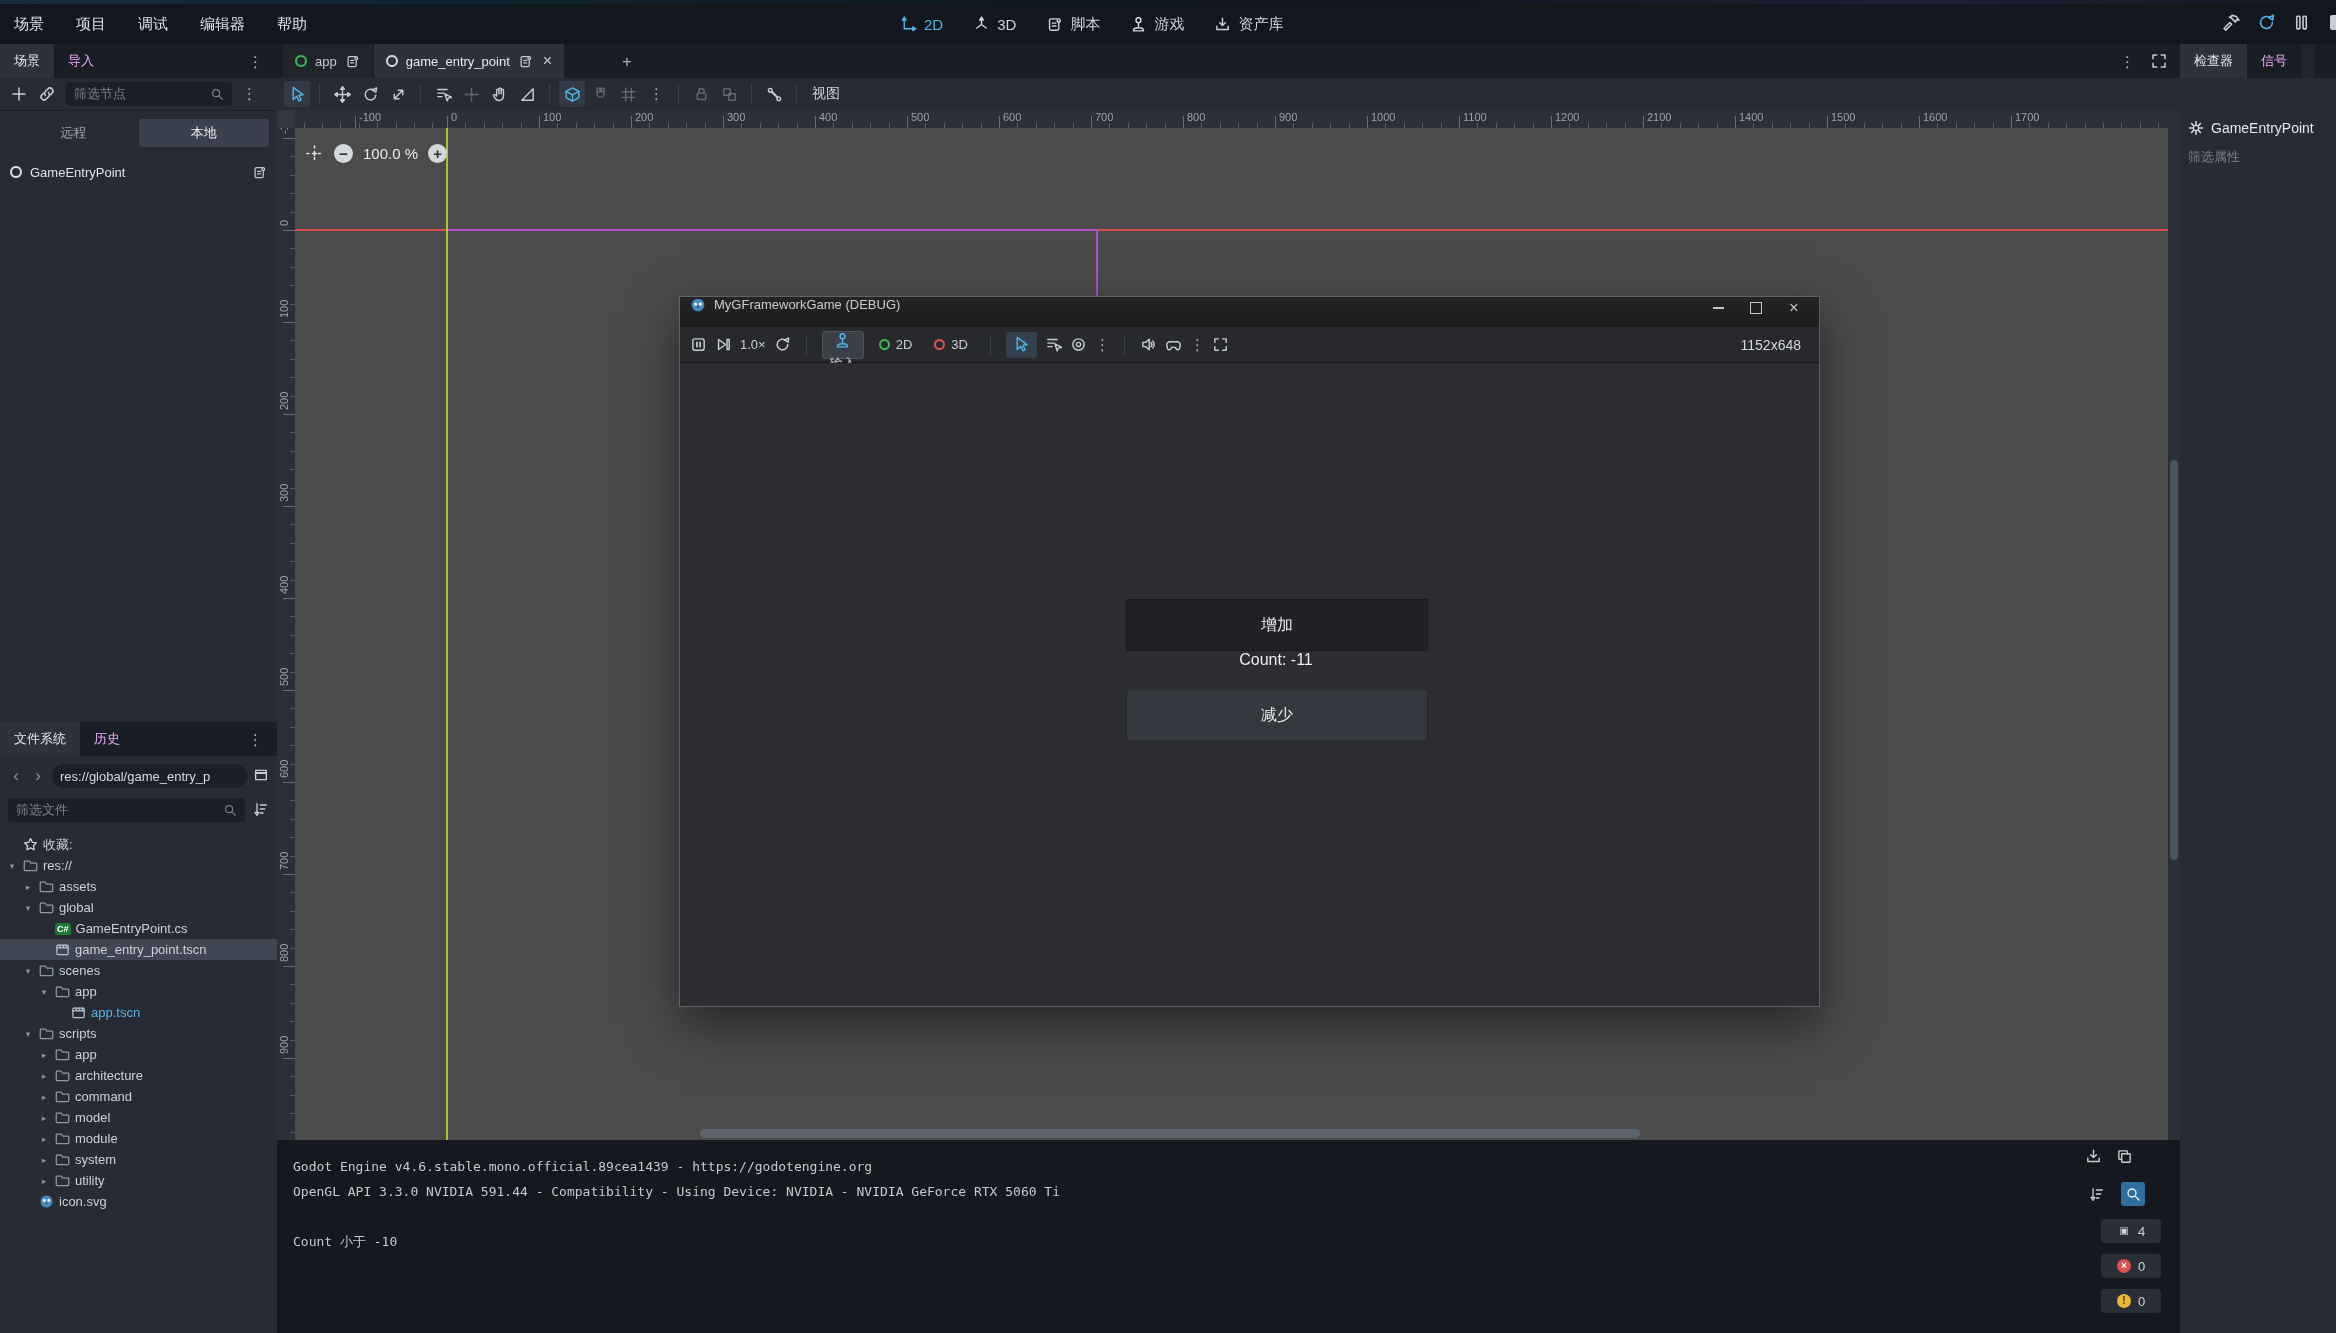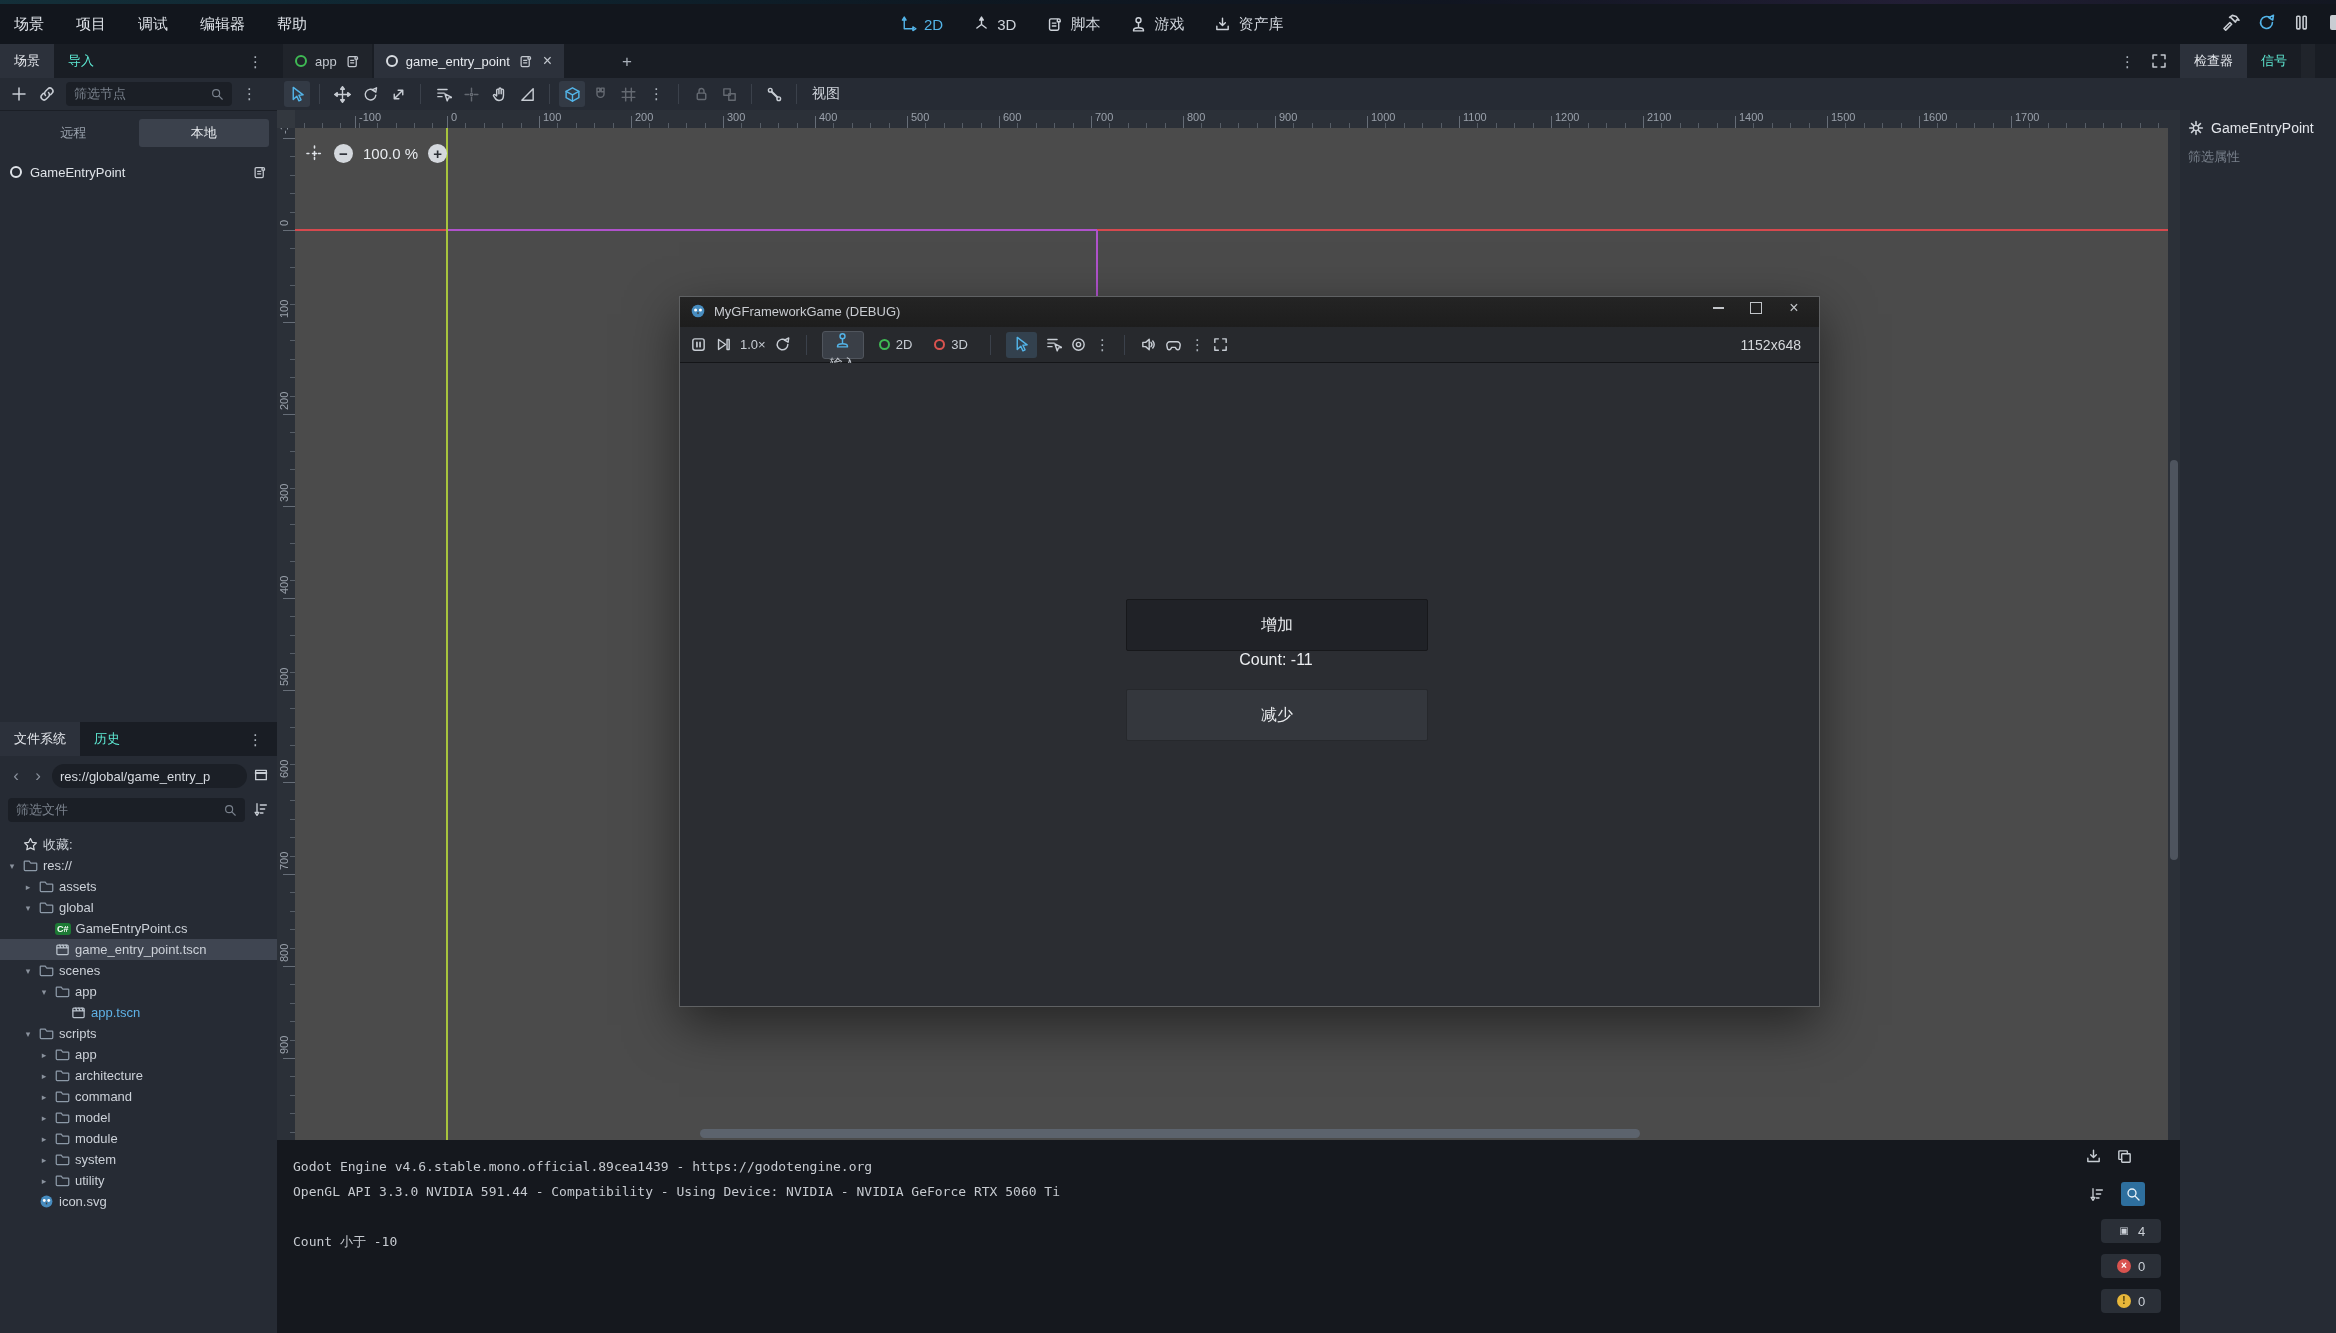--- a/index.html
+++ b/index.html
@@ -27,21 +27,21 @@
   .ws-item{display:flex;align-items:center;gap:7px;}
   .ws-item .ic{width:17px;height:17px;}
   .ws-item.active{color:#53b4e8;}
   #run-controls{top:4px;left:2222px;height:40px;gap:16px;color:#c9cdd3;}
   #run-controls .ic{width:19px;height:19px;}
   #run-icon-reload{color:#53b4e8;}
   #stop-sliver{left:2330px;top:15px;width:6px;height:15px;background:#c9cdd3;border-radius:2px 0 0 2px;}
 
   
   #row2{left:0;top:44px;width:2336px;height:34px;background:#191d24;}
-  .tab{height:34px;display:flex;align-items:center;padding:0 14px;color:#5eead4;gap:7px;}
+  .tab{height:34px;display:flex;align-items:center;padding:0 14px;color:#f0abfc;gap:7px;}
   .tab.active{background:#2c313b;color:#e3e6eb;}
   #scenedock-tabs{left:0;top:0;height:34px;}
   #scenedock-tabs-menu{left:248px;top:9px;}
   #scene-tabs{left:283px;top:0;height:34px;}
   .scene-tab{height:34px;display:flex;align-items:center;gap:8px;padding:0 12px;background:#20242b;color:#c3c8cf;margin-right:2px;}
   .scene-tab.active{background:#2c313b;color:#e6e9ee;}
   .ring{width:12px;height:12px;border-radius:50%;border:2.5px solid #3fba54;box-sizing:border-box;}
   .ring.white{border-color:#d8dce1;}
   .scene-tab .ic{width:15px;height:15px;color:#c3c8cf;}
   .tab-close{font-size:16px;color:#c3c8cf;margin-left:2px;}
@@ -116,21 +116,21 @@
   #guide-violet-v{position:absolute;left:801px;top:102px;width:2px;height:66px;background:#b052cc;}
   #zoom-controls{position:absolute;left:10px;top:16px;gap:10px;color:#e8ebef;font-size:15px;}
   #zoom-controls .ic{width:19px;height:19px;color:#dfe3e8;}
   .zbtn{width:19px;height:19px;border-radius:50%;background:#d4d8dd;color:#2a2e35;display:flex;align-items:center;justify-content:center;font-size:15px;font-weight:bold;line-height:1;}
   #hscroll{position:absolute;left:405px;bottom:2px;width:940px;height:9px;border-radius:5px;background:#5c636d;}
   #vscroll{left:2168px;top:128px;width:12px;height:1012px;}
   #vscroll .handle{position:absolute;left:2px;top:332px;width:8px;height:400px;border-radius:4px;background:#4e545e;}
 
   
   #gamewin{left:679px;top:296px;width:1141px;height:711px;background:#2b2d32;border:1px solid #5f6163;box-sizing:border-box;box-shadow:0 18px 48px rgba(0,0,0,.5);}
-  #gw-titlebar{position:absolute;left:0;top:0;width:100%;height:30px;background:linear-gradient(180deg,#242424,#1d1d1d);display:flex;align-items:flex-end;padding:8px 10px;box-sizing:border-box;gap:8px;}
+  #gw-titlebar{position:absolute;left:0;top:0;width:100%;height:30px;background:linear-gradient(180deg,#242424,#1d1d1d);display:flex;align-items:flex-start;padding:0 10px;box-sizing:border-box;gap:8px;}
   #gw-title{color:#c9ccd1;font-size:13px;flex:1;}
   #gw-titlebar .ic{width:16px;height:16px;}
   .wbtn{width:30px;height:22px;display:flex;align-items:center;justify-content:center;color:#c2c5c9;}
   .wbtn .bar{width:11px;height:2px;background:#c2c5c9;}
   .wbtn .box{width:10px;height:10px;border:1.5px solid #c2c5c9;}
   .wbtn.close{font-size:16px;}
   #gw-toolbar{position:absolute;left:0;top:30px;width:100%;height:36px;background:#27292d;border-bottom:1px solid #141518;display:flex;align-items:center;padding:0 10px;box-sizing:border-box;gap:8px;color:#c8cdd4;}
   #gw-toolbar .ic{width:17px;height:17px;}
   .gwbtn{height:26px;display:flex;align-items:center;gap:6px;padding:0 7px;border-radius:3px;}
   .gwbtn.boxed{background:#3a3f47;border:1px solid #50555d;flex-direction:column;}

